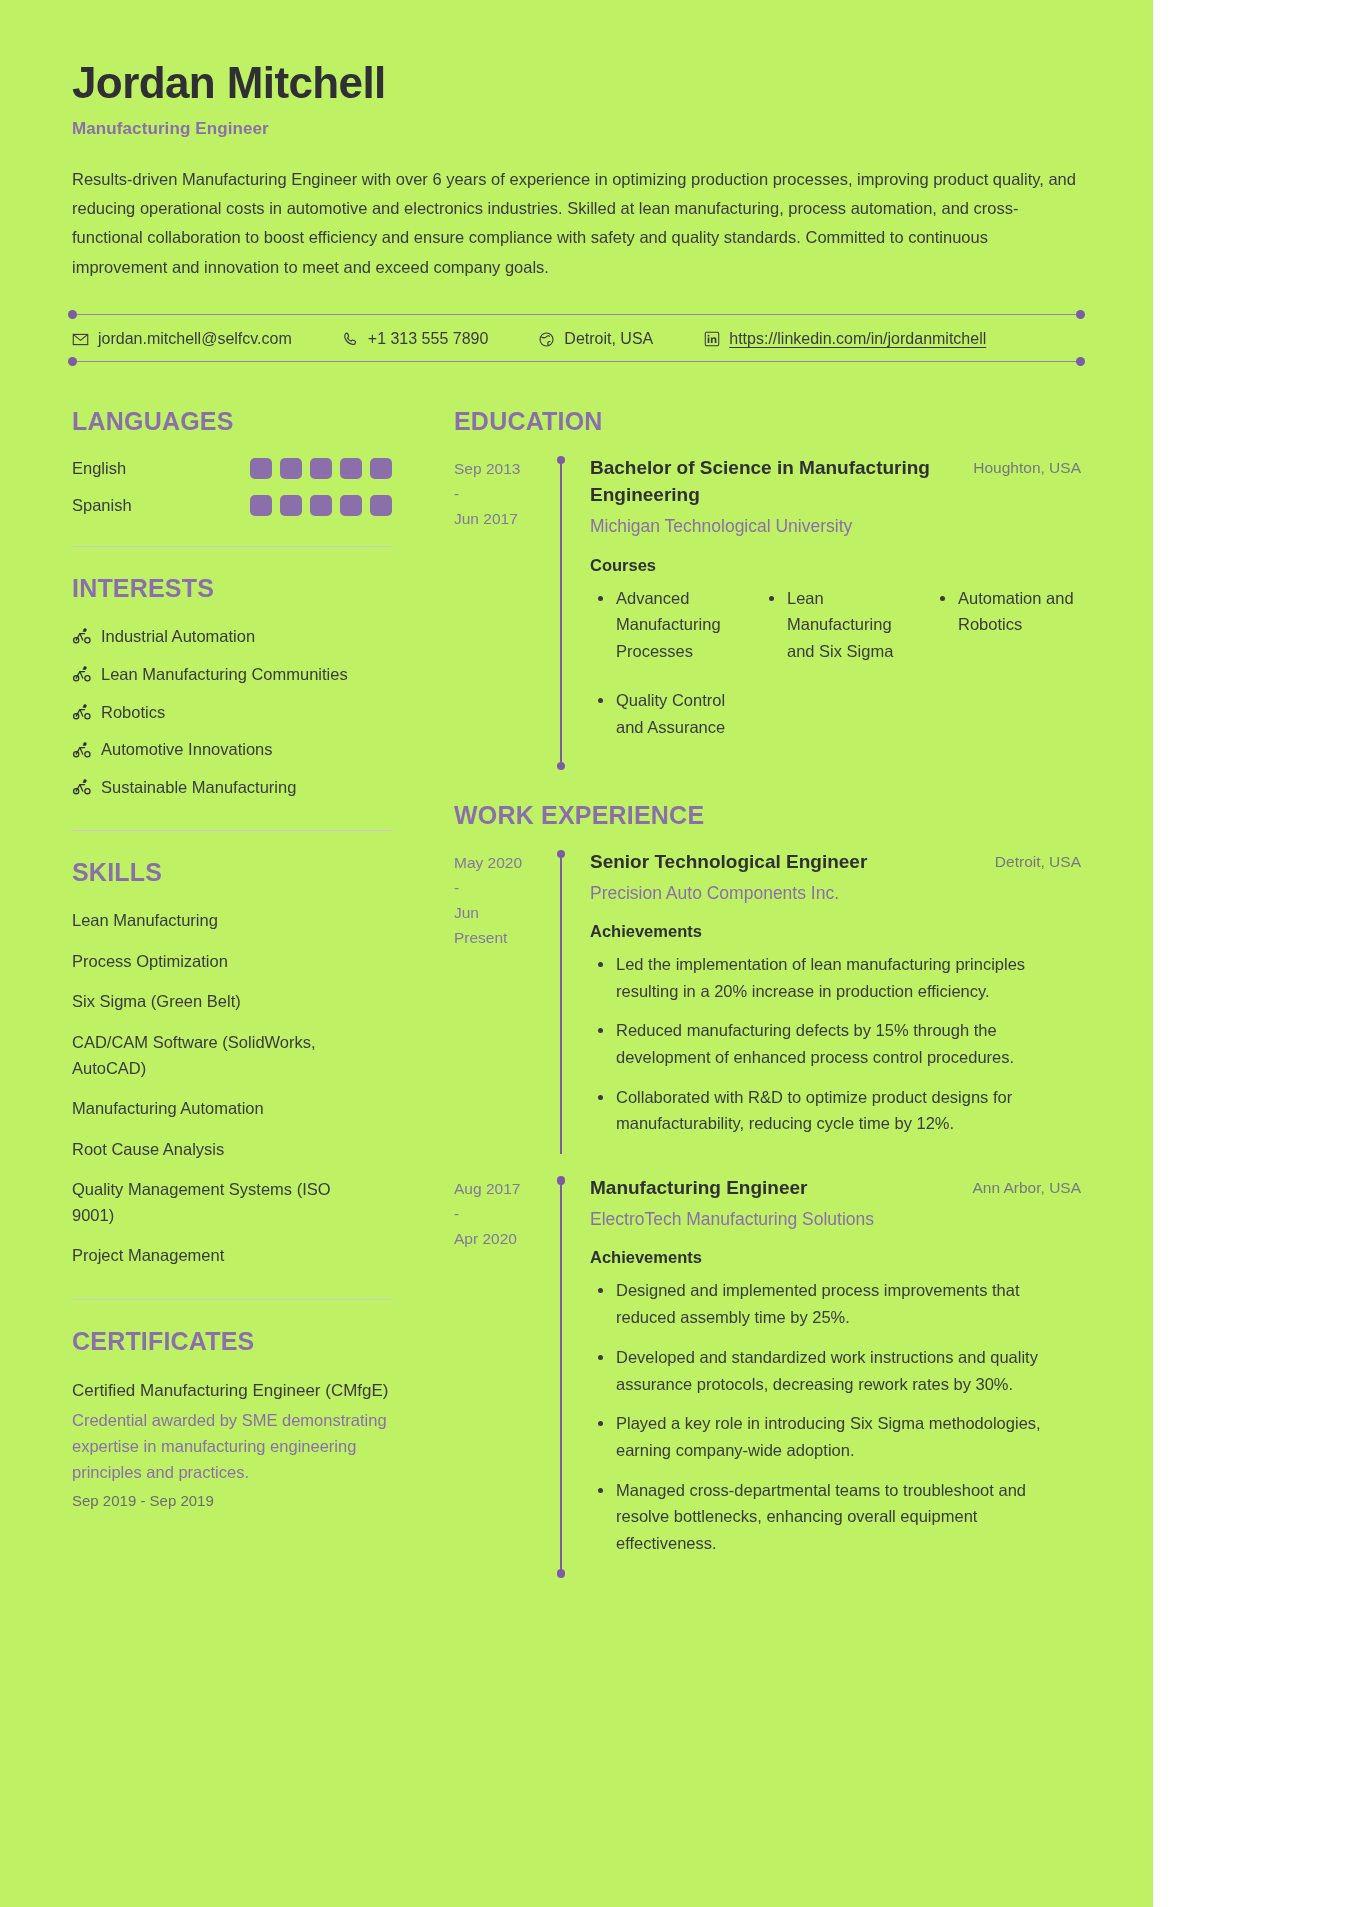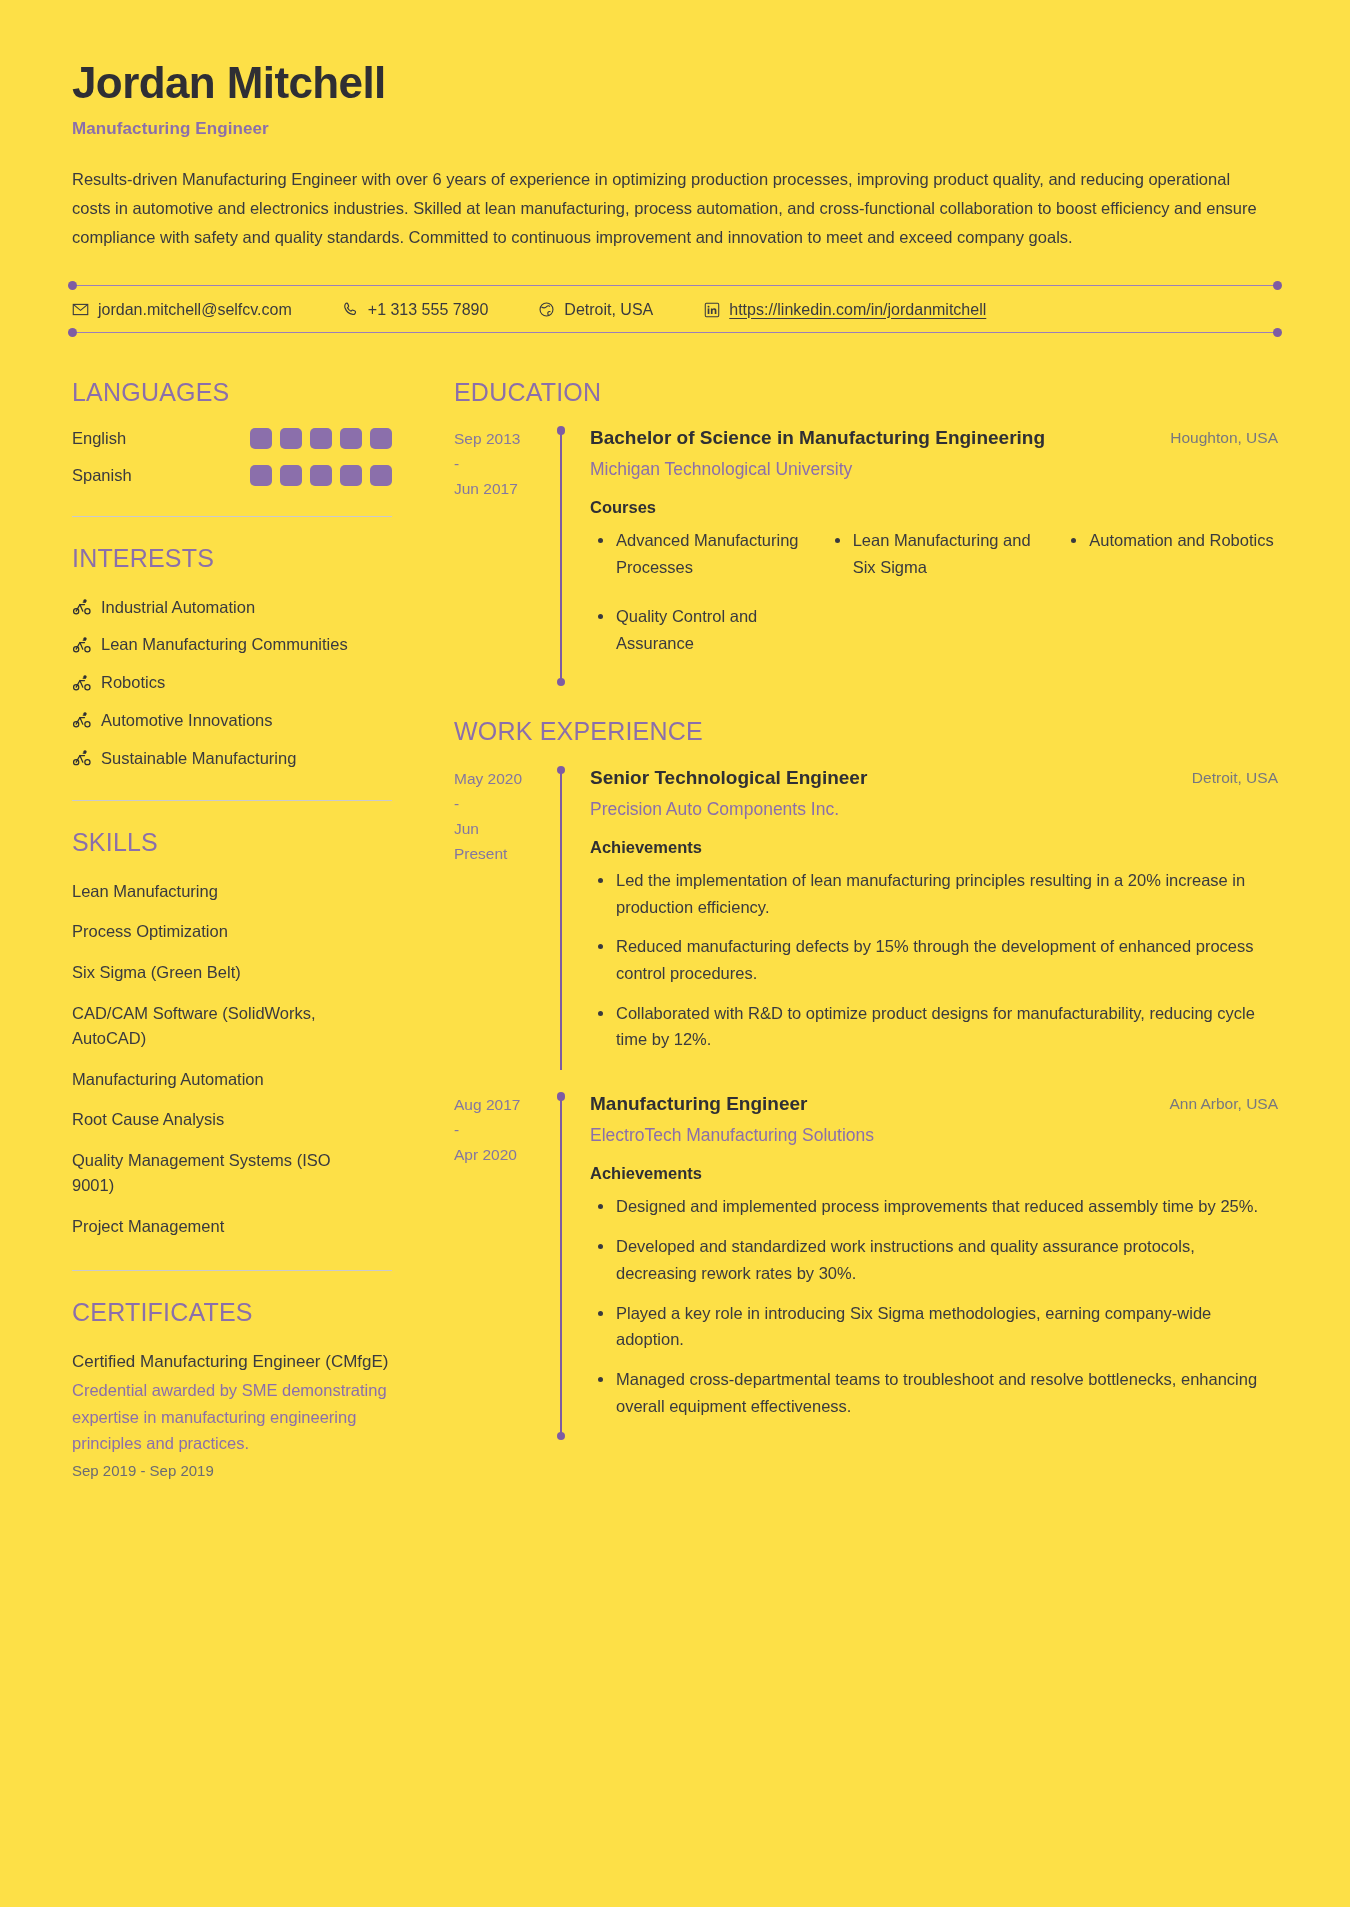--- a/index.html
+++ b/index.html
@@ -10,23 +10,23 @@
   }
 
   body {
     font-family: "Liberation Sans", sans-serif;
     color: #2e2e33;
     -webkit-font-smoothing: antialiased;
   }
 
   .page {
     position: relative;
-    width: 1350px;
+    width: 1153px;
     min-height: 1907px;
-    background: #fde047;
+    background: #bef264;
     padding: 58px 72px 40px 72px;
   }
 
   
   .name {
     font-size: 44px;
     font-weight: 700;
     letter-spacing: -0.6px;
     color: #2f2f34;
     line-height: 1.15;
@@ -109,21 +109,21 @@
     flex: 0 0 338px;
     padding-right: 18px;
   }
   .col-right {
     flex: 1 1 auto;
     padding-left: 44px;
   }
 
   .sec-title {
     font-size: 25px;
-    font-weight: 400;
+    font-weight: 700;
     color: #8b6fab;
     letter-spacing: 0.2px;
     line-height: 1.1;
   }
   .sec-title.right { margin-bottom: 6px; }
 
   .divider {
     height: 1px;
     background: #c9c9cf;
     margin: 30px 0 28px 0;

